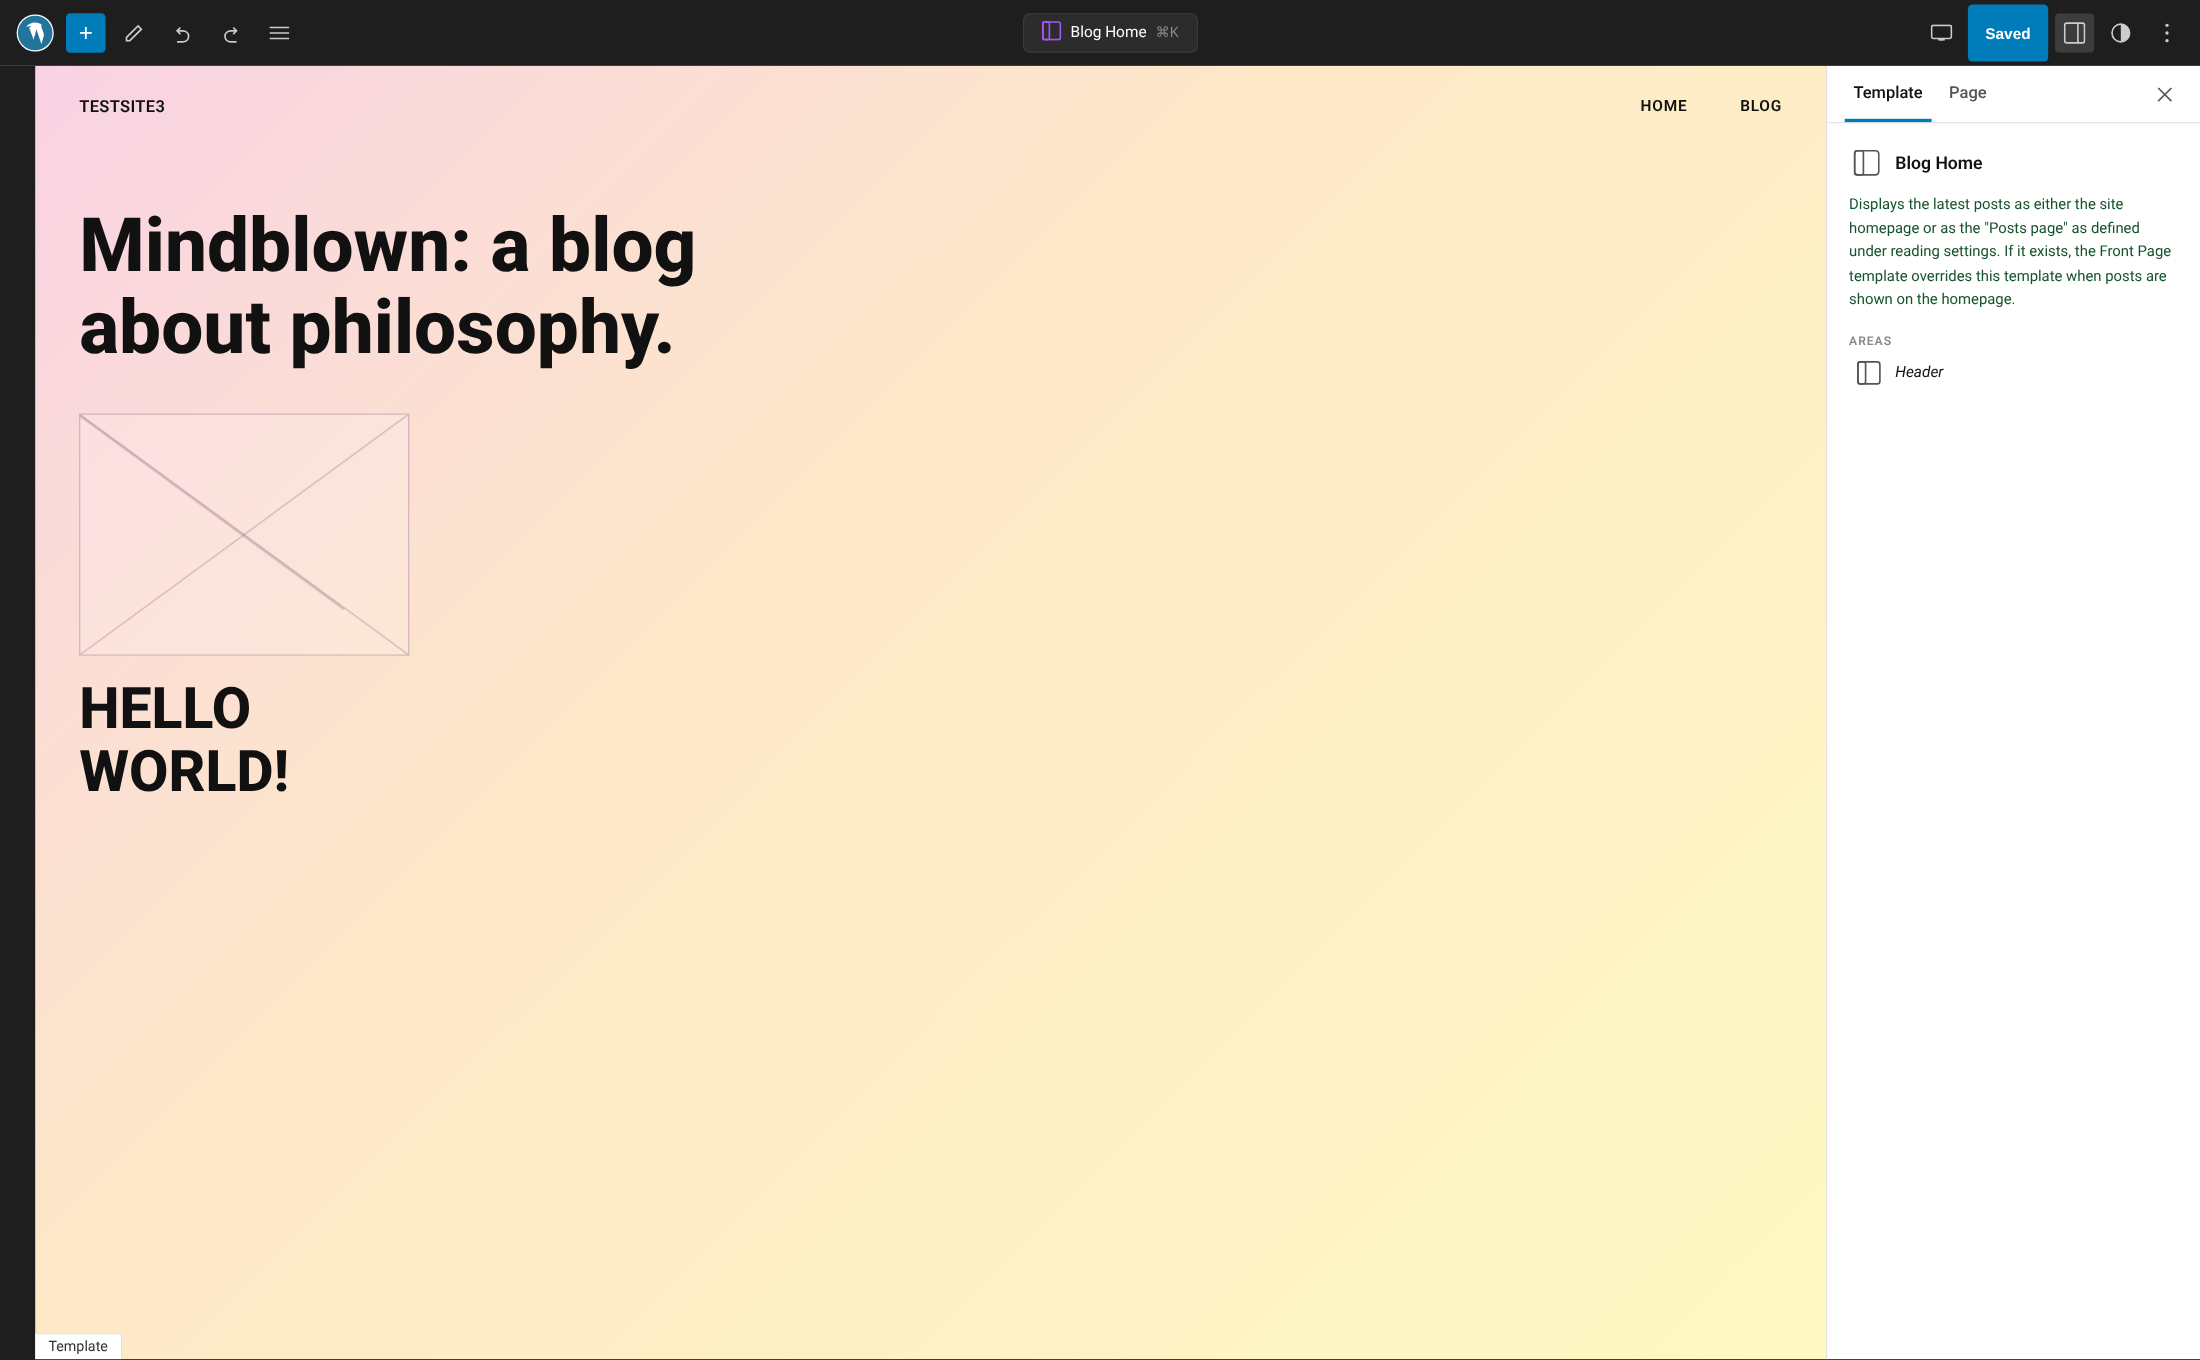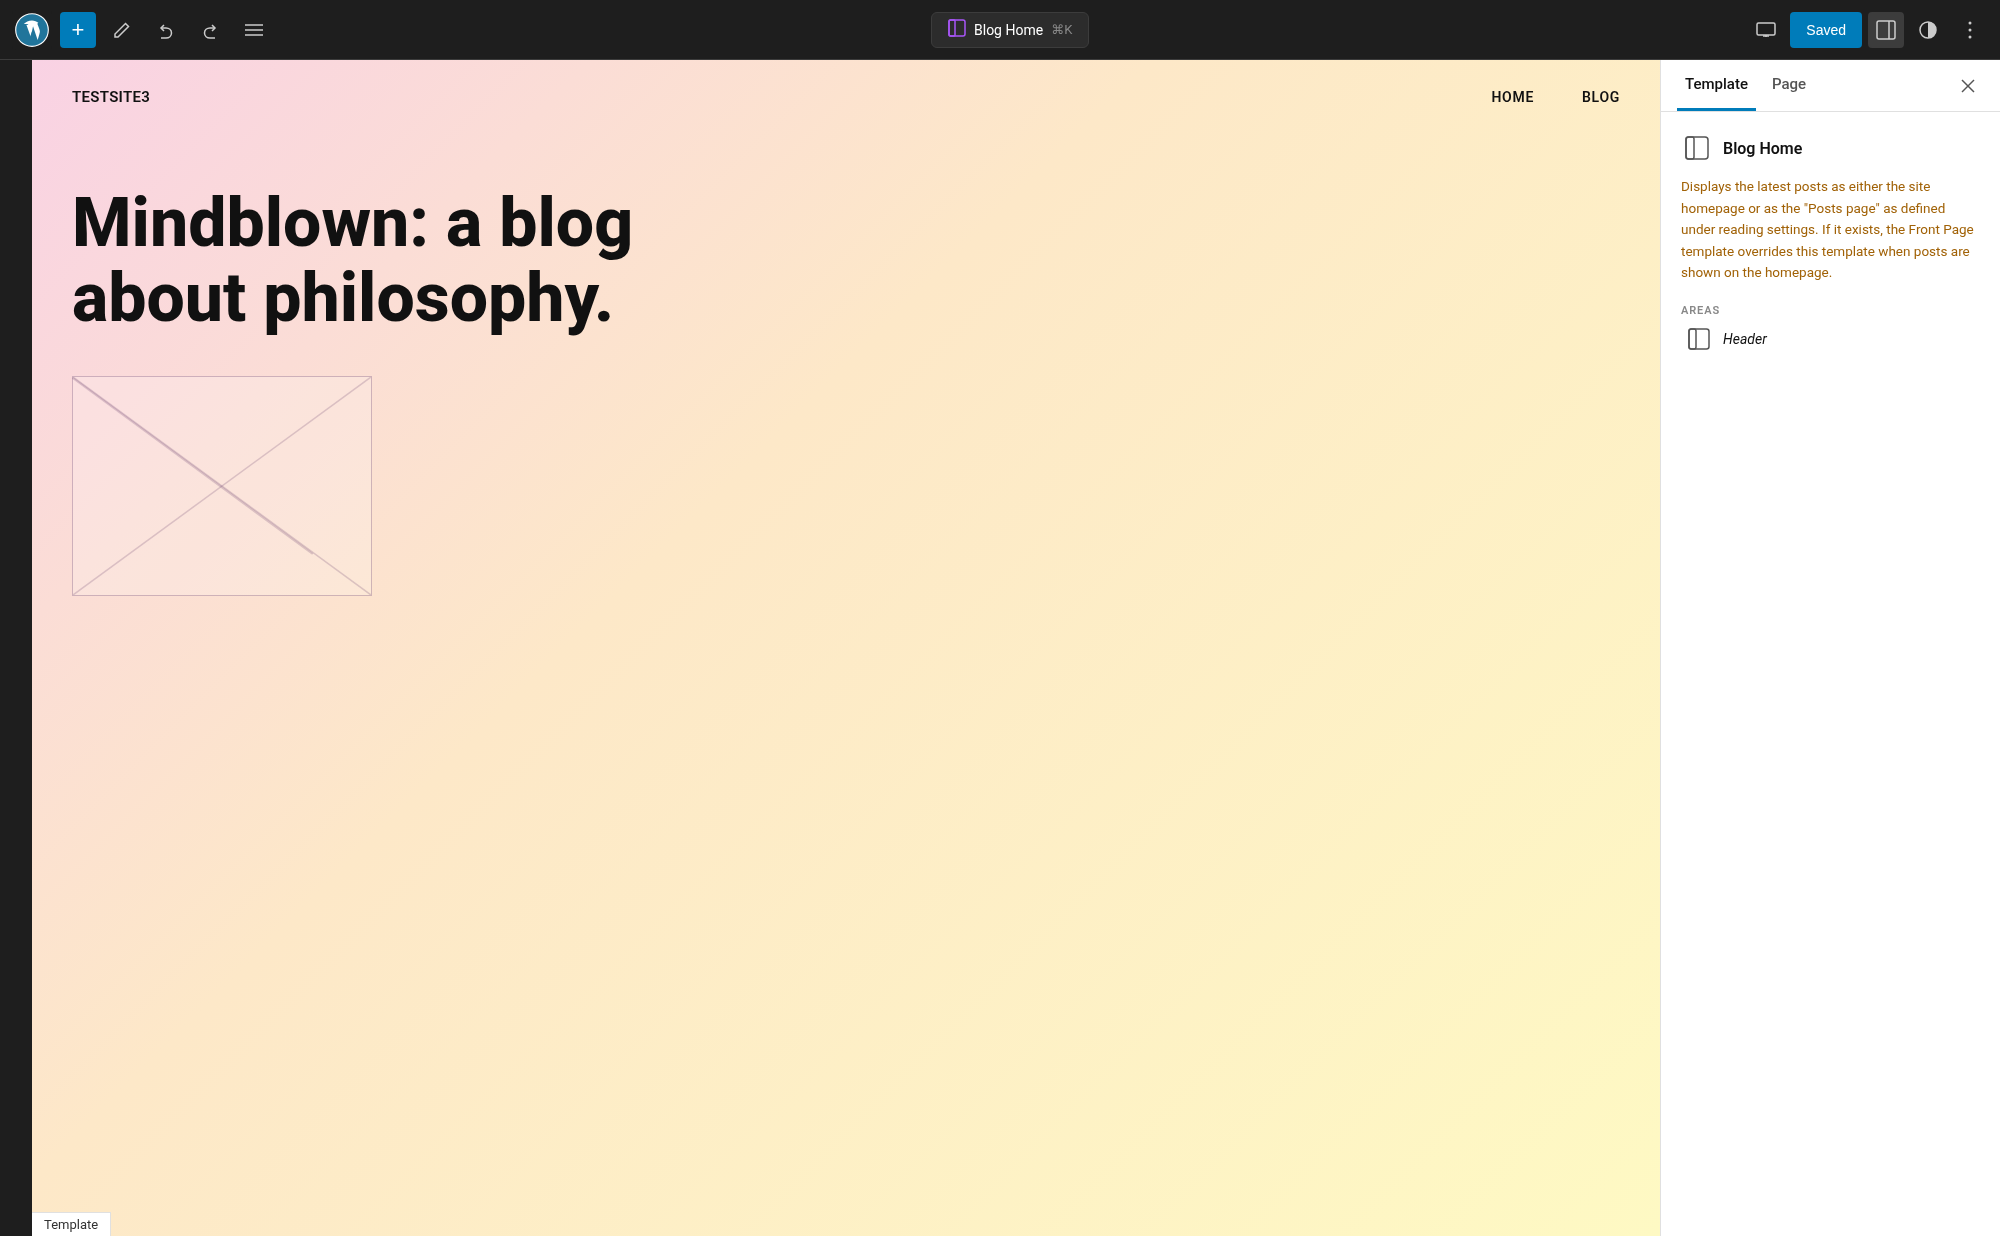--- a/index.html
+++ b/index.html
@@ -82,24 +82,24 @@
       cursor: pointer;
       display: flex; align-items: center; justify-content: center;
     }
     .view-btn.active { background: #3c3c3c; }
     .saved-btn {
       background: #007cba;
       border: none;
       border-radius: 4px;
       color: white;
       font-size: 14px;
-      font-weight: 400;
+      font-weight: 700;
       padding: 6px 16px;
       cursor: pointer;
-      height: 36px;
+      height: 52px;
     }
 
     
     .main-area {
       display: flex;
       flex: 1;
       overflow: hidden;
       padding-left: 32px;
     }
 
@@ -255,21 +255,21 @@
       font-size: 20px;
       flex-shrink: 0;
     }
     .template-name {
       font-size: 16px;
       font-weight: 600;
       color: #111;
     }
     .template-description {
       font-size: 13.5px;
-      color: #a16207;
+      color: #14532d;
       line-height: 1.6;
       margin-bottom: 20px;
     }
     .areas-label {
       font-size: 11px;
       font-weight: 600;
       color: #888;
       letter-spacing: 0.08em;
       text-transform: uppercase;
     }
@@ -411,20 +411,24 @@
 
     <div class="canvas-post-area">
       <div class="post-placeholder">
         <svg xmlns="http://www.w3.org/2000/svg">
           <line x1="0" y1="0" x2="100%" y2="100%" stroke="rgba(120,80,120,0.25)" stroke-width="1.5"></line>
           <line x1="100%" y1="0" x2="0" y2="100%" stroke="rgba(120,80,120,0.25)" stroke-width="1.5"></line>
         </svg>
       </div>
     </div>
 
+    <div class="canvas-footer-text">
+      <div class="footer-heading">HELLO</div>
+      <div class="footer-heading">WORLD!</div>
+    </div>
 
     <div class="canvas-bottom-label">Template</div>
   </div>
 
   <div class="sidebar">
 
     <div class="sidebar-tabs">
       <div class="sidebar-tab active">Template</div>
       <div class="sidebar-tab">Page</div>
       <button class="sidebar-close">

